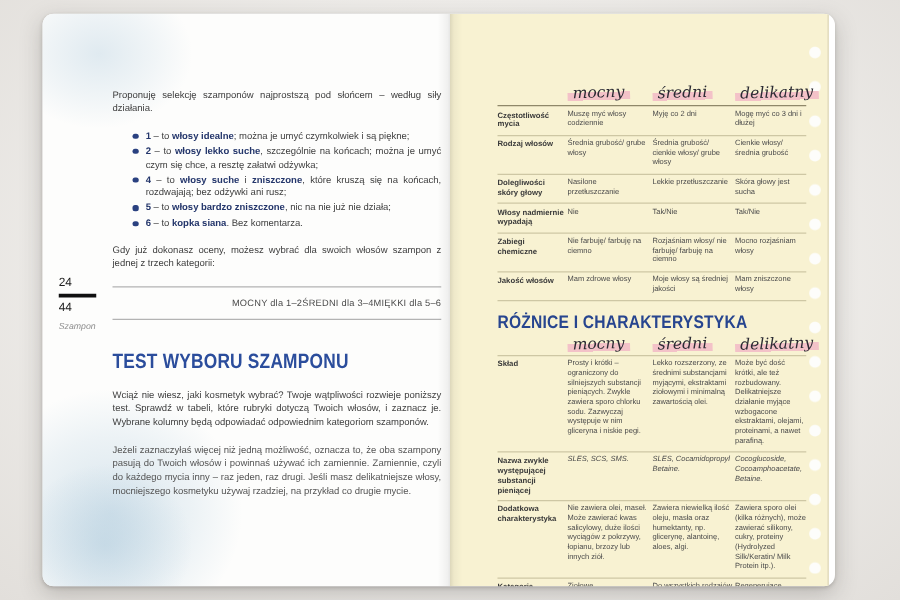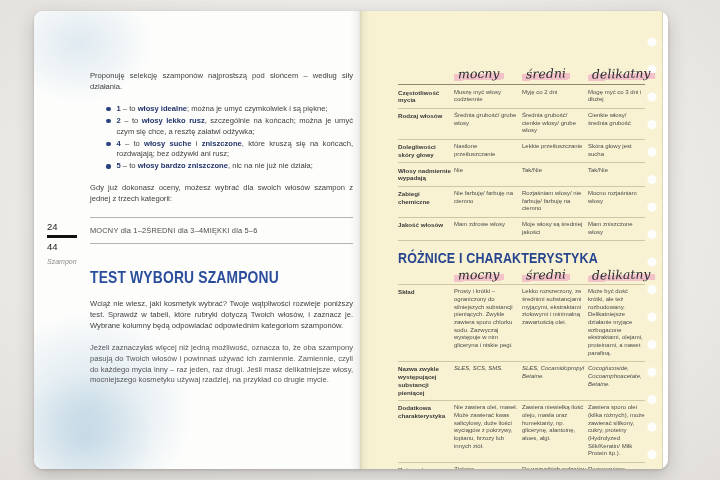--- a/index.html
+++ b/index.html
@@ -30,21 +30,21 @@
   .lcontent{position:absolute;left:56px;top:60px;width:263px;color:#3e3e3e;}
   .body{font-size:7.6px;line-height:1.44;text-align:justify;margin:0 0 11px 0;}
   .scale-list{list-style:none;margin:0 0 0 0;padding:0 0 0 16px;}
   .scale-list li{display:flex;align-items:flex-start;margin:0 0 1.5px 0;}
   .bullet{flex:0 0 auto;width:4.5px;height:4.5px;border-radius:2px;background:#2a4180;margin:3px 6px 0 0;}
   .segwrap{flex:1;font-size:7.6px;line-height:1.4;text-align:justify;}
   .seg{color:#3e3e3e;}
   .seg.bold{font-weight:700;color:#24366b;}
   .cat-strip{
     margin-top:12px;border-top:1.5px solid #b3b3b3;border-bottom:1.5px solid #b3b3b3;
-    display:flex;justify-content:flex-start;align-items:center;height:25px;
+    display:flex;justify-content:flex-end;align-items:center;height:25px;
   }
   .cat-strip span{font-size:7.4px;color:#4a4a4a;letter-spacing:.2px;}
   .lheading{
     margin:24px 0 0 0;font-size:16.5px;font-weight:700;color:#2b4d9c;
     letter-spacing:.2px;transform:scaleX(.84);transform-origin:left;white-space:nowrap;
   }
   .lcontent .after-h{margin-top:12px;}
   .note{color:#555;}
   .spine{position:absolute;left:316px;top:0;width:20px;height:458px;
     background:linear-gradient(to right,rgba(0,0,0,0) 0%,rgba(0,0,0,.05) 40%,rgba(0,0,0,.10) 52%,rgba(0,0,0,.04) 66%,rgba(0,0,0,0) 100%);z-index:5;}
@@ -92,29 +92,33 @@
       <div class="lcontent">
         <p class="body">Proponuję selekcję szamponów najprostszą pod słońcem – według siły działania.</p>
 
         <ul class="scale-list">
           <li>
               <span class="bullet"></span>
               <span class="segwrap"><span class="seg bold">1</span><span class="seg"> – to </span><span class="seg bold">włosy idealne</span><span class="seg">; można je umyć czymkolwiek i są piękne;</span></span>
             </li>
           <li>
               <span class="bullet"></span>
-              <span class="segwrap"><span class="seg bold">2</span><span class="seg"> – to </span><span class="seg bold">włosy lekko rusz</span><span class="seg">, szczególnie na końcach; można je umyć czym się chce, a resztę załatwi odżywka;</span></span>
+              <span class="segwrap"><span class="seg bold">2</span><span class="seg"> – to </span><span class="seg bold">włosy lekko suche</span><span class="seg">, szczególnie na końcach; można je umyć czym się chce, a resztę załatwi odżywka;</span></span>
             </li>
           <li>
               <span class="bullet"></span>
               <span class="segwrap"><span class="seg bold">4</span><span class="seg"> – to </span><span class="seg bold">włosy suche</span><span class="seg"> i </span><span class="seg bold">zniszczone</span><span class="seg">, które kruszą się na końcach, rozdwajają; bez odżywki ani rusz;</span></span>
             </li>
           <li>
               <span class="bullet"></span>
               <span class="segwrap"><span class="seg bold">5</span><span class="seg"> – to </span><span class="seg bold">włosy bardzo zniszczone</span><span class="seg">, nic na nie już nie działa;</span></span>
+            </li>
+          <li>
+              <span class="bullet"></span>
+              <span class="segwrap"><span class="seg bold">6</span><span class="seg"> – to </span><span class="seg bold">kopka siana</span><span class="seg">. Bez komentarza.</span></span>
             </li>
         </ul>
 
         <p class="body" style="margin-top:11px;margin-bottom:0;">Gdy już dokonasz oceny, możesz wybrać dla swoich włosów szampon z jednej z trzech kategorii:</p>
 
         <div class="cat-strip">
           <span>MOCNY dla 1–2</span>
           <span>ŚREDNI dla 3–4</span>
           <span>MIĘKKI dla 5–6</span>
         </div>

